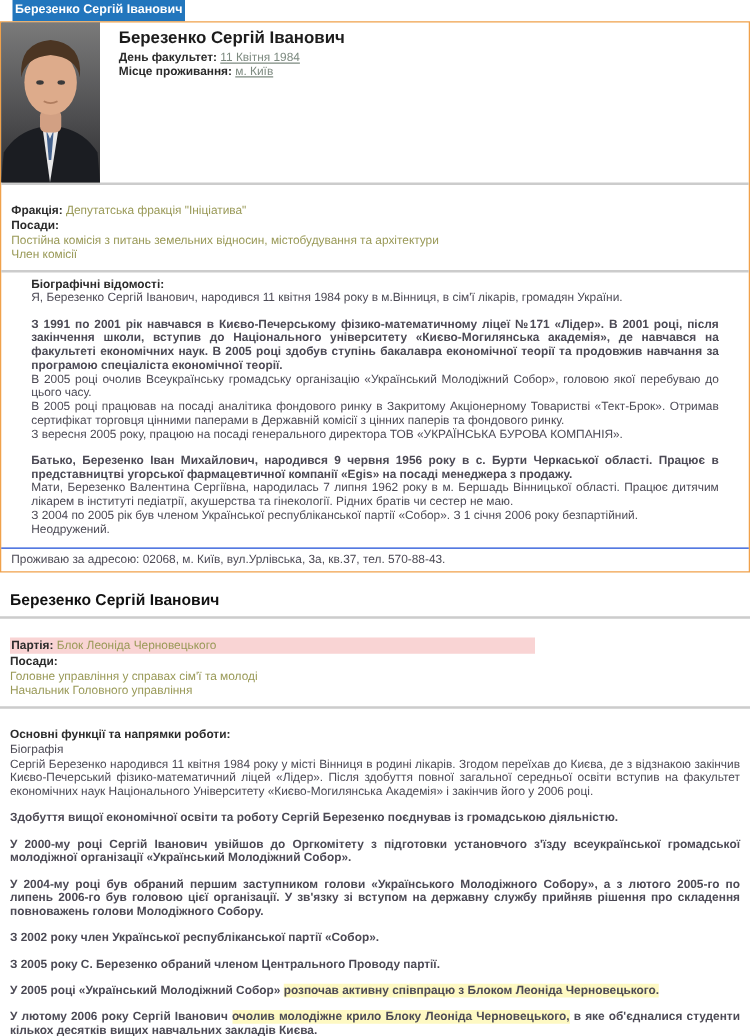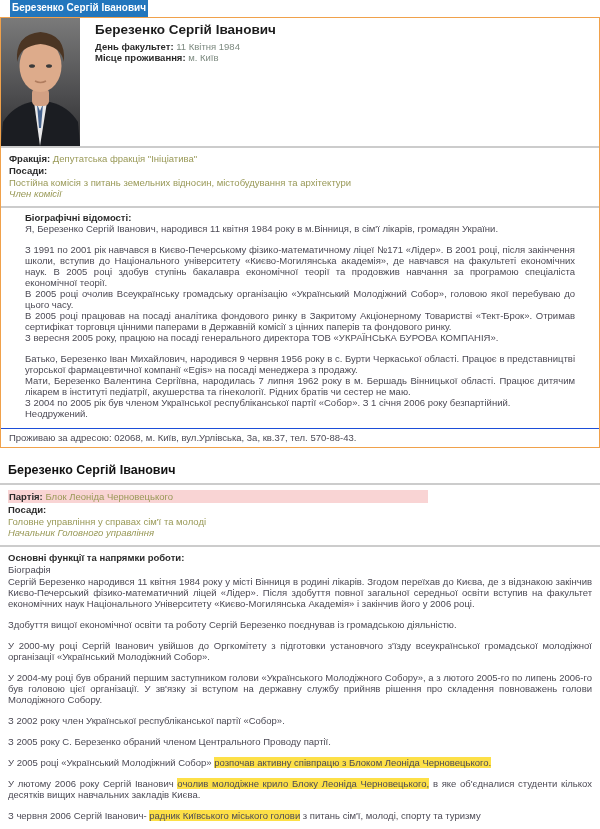--- a/index.html
+++ b/index.html
@@ -7,30 +7,30 @@
        font-size:9.5px;line-height:11px;color:#4c4a55;}
   .tab{margin-left:10px;width:138px;background:#2276bd;color:#ffffff;font-weight:bold;
        font-size:10px;line-height:12px;text-align:center;padding:2px 2px 3px;box-sizing:border-box;cursor:pointer;}
   .main-box{border:1px solid #f0a14b;box-sizing:border-box;width:600px;}
   .photo-row{display:flex;align-items:flex-start;}
   .photo{width:79px;height:128px;flex:0 0 79px;background:#555;}
   .photo svg{display:block;}
   .info{padding:4px 0 0 15px;}
   .name{font-size:13.5px;line-height:16px;font-weight:bold;color:#1c1c1c;margin-bottom:3px;}
   .lbl{font-weight:bold;color:#2b2b2b;}
-  .val{color:#7d8a80;}
+  .val{color:#7d8a80;text-decoration:underline;}
   .olive{color:#999957;}
-  .italic{font-style:italic;}
+  .italic{}
   .rule{border-top:2px solid #cccccc;height:0;margin:0;}
-  .section{padding:5px 8px 6px;}
+  .section{padding:15px 8px 6px;}
   .section > div{margin:0 0 1px 0;}
   .bio{padding:4px 24px 9px;text-align:justify;}
   .para{margin:0;text-align:justify;}
-  .para.gap{margin-top:10px;}
-  .hl{background:#fde047;}
+  .para.gap{margin-top:10px;font-weight:bold;}
+  .hl{background:#fef9c3;}
   .addr-row{border-top:1px solid #1d4ed8;padding:3px 8px 4px;color:#4c4a55;}
   .sect2-head{margin:15px 8px 5px;}
   .name2{font-size:12.5px;line-height:15px;font-weight:bold;color:#111111;margin-bottom:3px;}
   .party-pill{background:#f9d4d4;display:inline-block;min-width:420px;padding:1px 3px 1px 1px;box-sizing:border-box;}
   .functions .para{color:#4c4a55;}
 </style>
 </head>
 <body>
 
 <div class="tab">Березенко Сергій Іванович</div>

